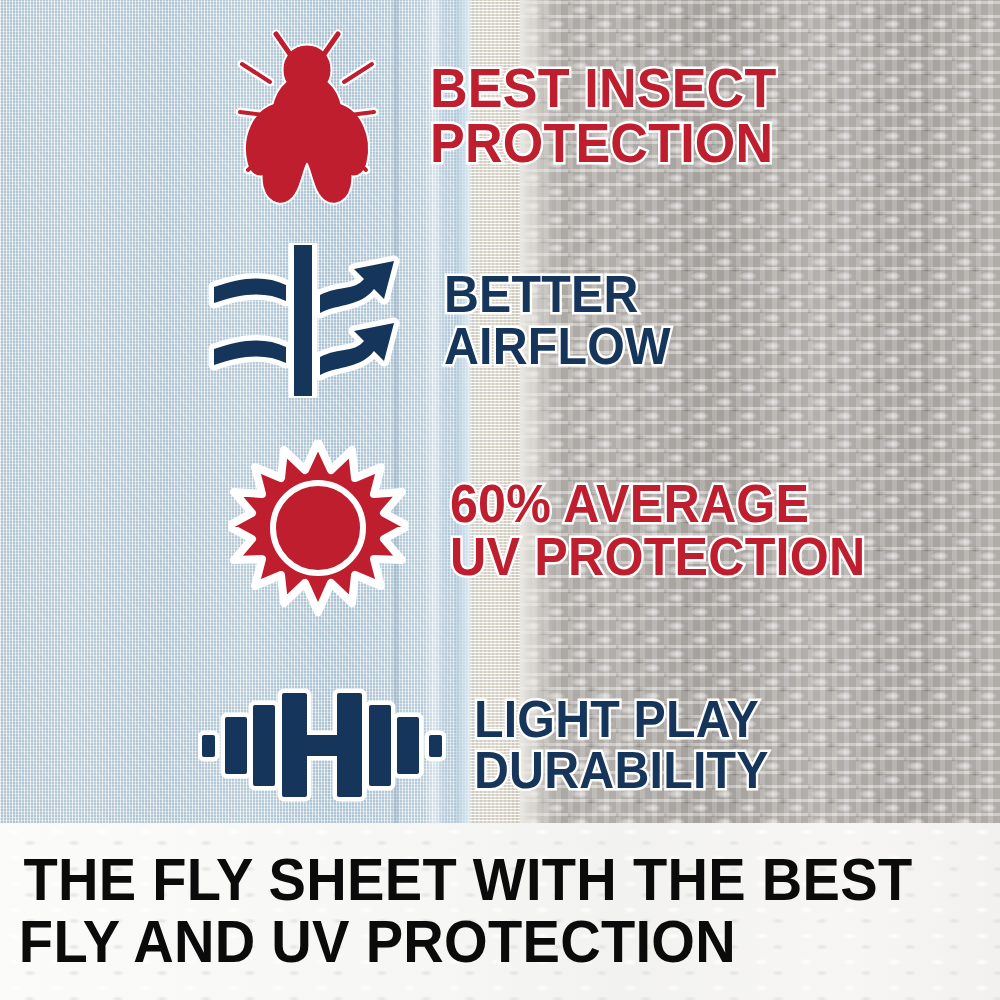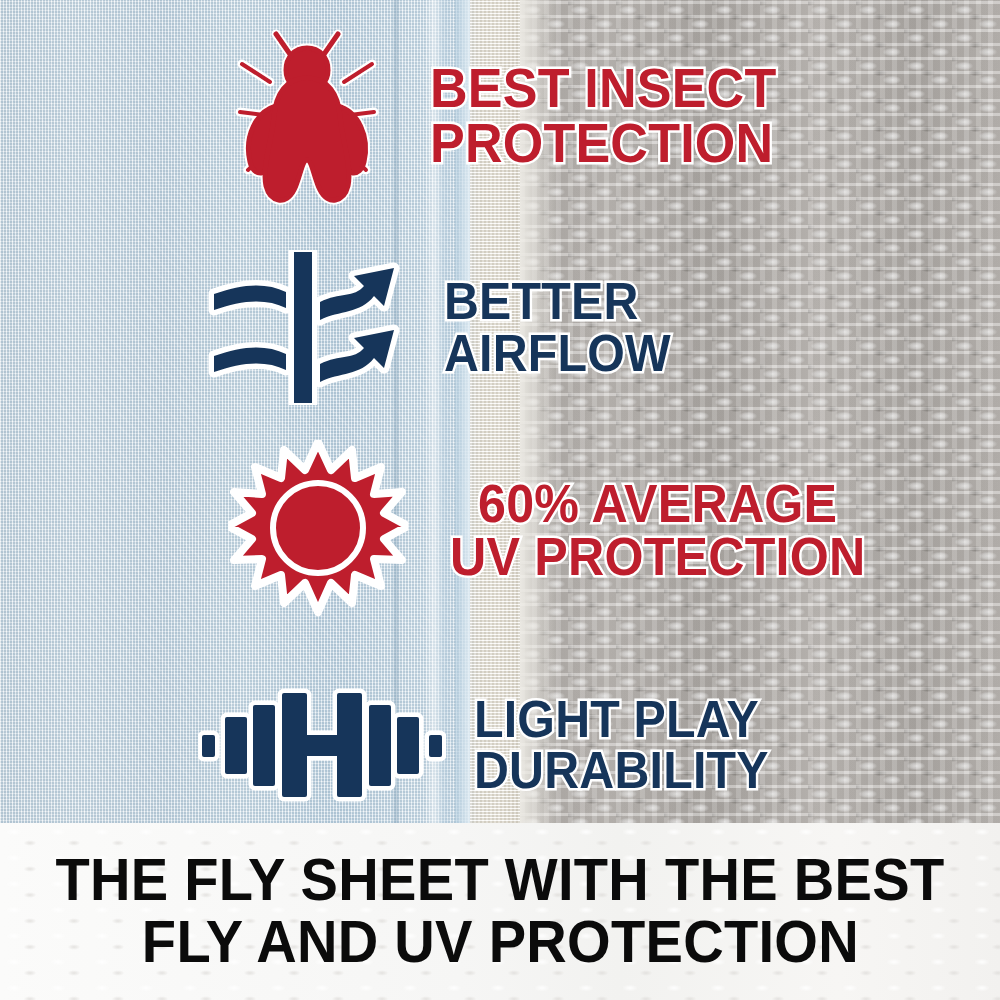--- a/index.html
+++ b/index.html
@@ -82,39 +82,39 @@
   }
   .navy-text{
     color:#16355A;
     -webkit-text-stroke:5px #ffffff;
     paint-order:stroke fill;
     text-shadow:0 0 2px rgba(255,255,255,.9);
   }
 
   
   #row-insect{left:232px;top:20px;}
-  #row-airflow{left:208px;top:250px;}
-  #row-uv{left:228px;top:440px;text-align:center;}
+  #row-airflow{left:208px;top:243px;}
+  #row-uv{left:228px;top:440px;}
   #row-durability{left:198px;top:685px;}
 
   #row-insect .ftext{font-size:56px;margin-left:48px;}
   #row-airflow .ftext{font-size:52px;margin-left:36px;}
   #row-uv .ftext{font-size:54px;margin-left:42px;}
   #row-durability .ftext{font-size:52px;margin-left:28px;}
 
   
   #banner{
     position:absolute;left:0;top:823px;width:1000px;height:177px;
     background-color:#f7f7f6;
     background-image:
       radial-gradient(ellipse 11px 5px at 14px 9px, rgba(255,255,255,.9) 0%, rgba(255,255,255,0) 70%),
       radial-gradient(ellipse 9px 4px at 30px 20px, rgba(222,220,217,.8) 0%, rgba(222,220,217,0) 72%),
       linear-gradient(90deg,#fbfbfa 0%,#f6f6f5 46%,#f2f2f0 62%,#f7f6f4 84%,#f2f1ef 100%);
     background-size:44px 26px,44px 26px,100% 100%;
-    display:flex;flex-direction:column;align-items:center;justify-content:center;
+    display:flex;flex-direction:column;align-items:flex-start;justify-content:center;
   }
   .banner-line{
     color:#0b0b0b;
     font-family:"Liberation Sans",sans-serif;
     font-weight:700;
     font-size:59px;
     line-height:1.04;
     letter-spacing:.3px;
     transform:scaleX(.95);
     white-space:nowrap;

